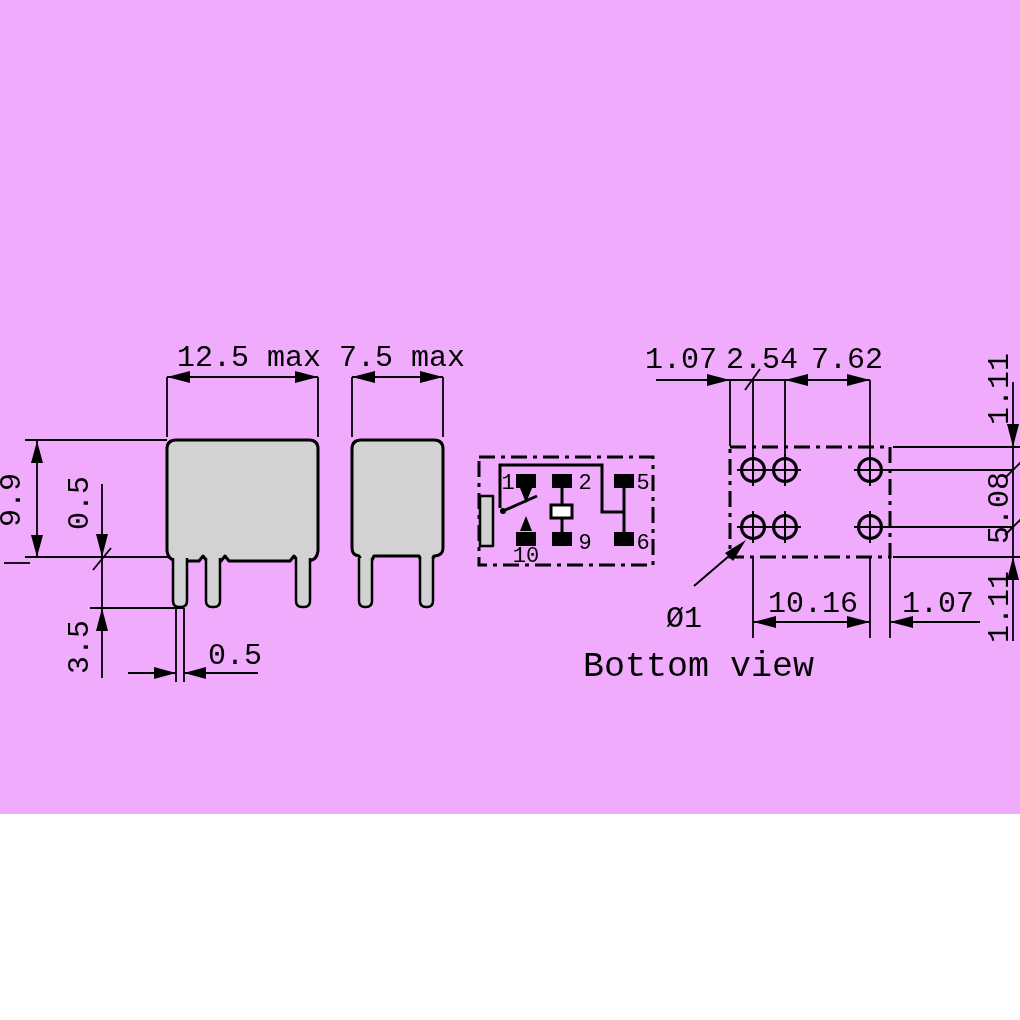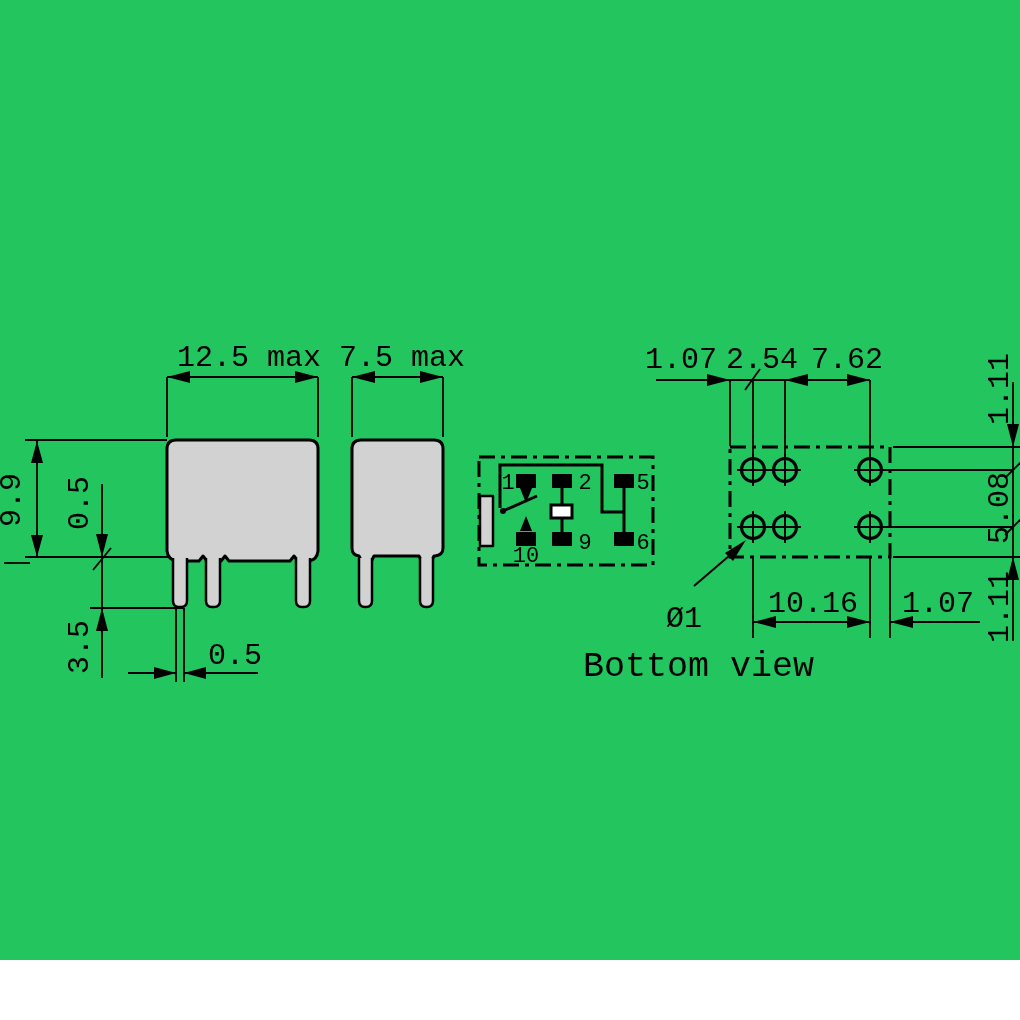--- a/index.html
+++ b/index.html
@@ -1,16 +1,16 @@
 <!DOCTYPE html>
 <html><head>
 <meta charset="utf-8">
 <style>
   html,body{margin:0;padding:0;background:#ffffff;}
-  .canvas{width:1020px;height:960px;background:#22c55e;position:relative;overflow:hidden;}
+  .canvas{width:1020px;height:814px;background:#f0abfc;position:relative;overflow:hidden;}
   svg{display:block;}
   .ln  {stroke:#000;stroke-width:2;fill:none;}
   .ln3 {stroke:#000;stroke-width:3;fill:none;stroke-linecap:butt;}
   .thin{stroke:#000;stroke-width:1.8;fill:none;}
   .dd  {stroke:#000;stroke-width:3;fill:none;stroke-dasharray:16 6 4 6;}
   .body{fill:#d2d2d2;stroke:#000;stroke-width:3;stroke-linejoin:round;}
   .pin {fill:#d2d2d2;stroke:#000;stroke-width:2.5;}
   .pad {fill:#000;stroke:none;}
   .arr {fill:#000;stroke:none;}
   .coil{fill:#fff;stroke:#000;stroke-width:3;}

